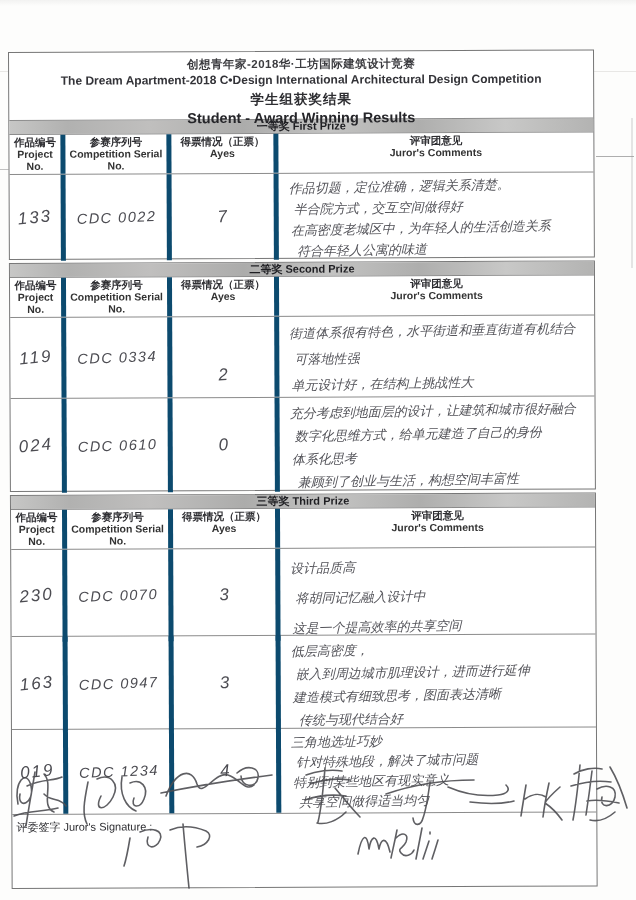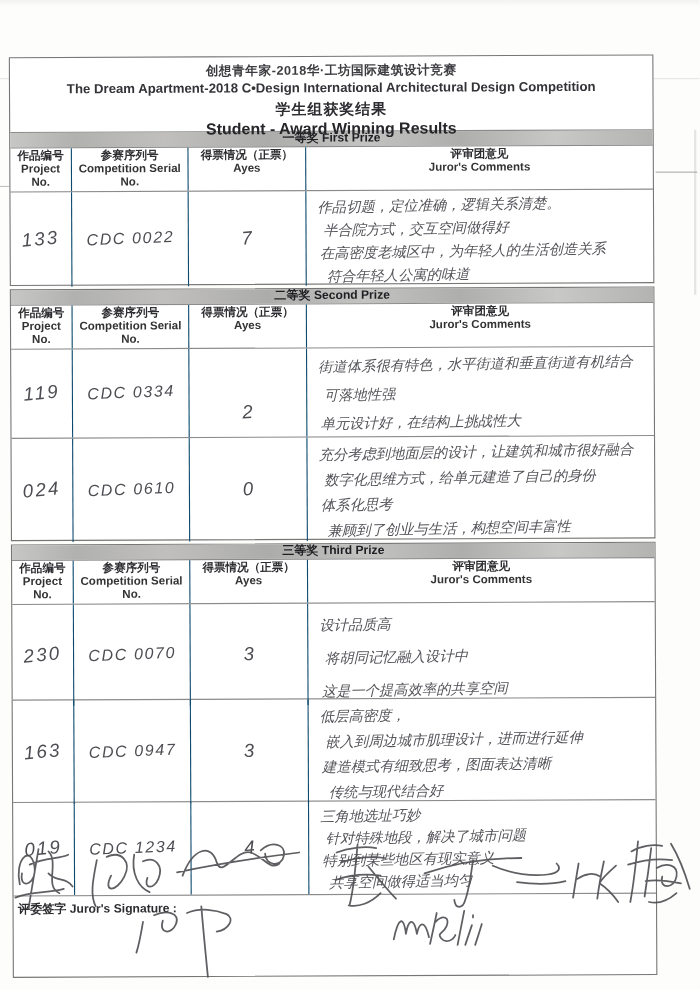--- a/index.html
+++ b/index.html
@@ -27,21 +27,21 @@
   
   .band{
     height:13px;line-height:13px;text-align:center;
     font-size:11px;font-weight:bold;color:#1f1f23;
     border-top:1px solid #8b8b8b;border-bottom:1px solid #8b8b8b;
     background:linear-gradient(90deg,#c7c7c6 0%,#b1b1b0 10%,#c0bfbe 24%,#acacab 40%,#c3c3c2 55%,#aeaead 70%,#c8c8c7 85%,#b3b3b2 100%);
   }
   .block > .band:first-child{border-top:none;}
   
   .grid{display:grid;grid-template-columns:56px 106px 107px 1fr;}
-  .cell{border-right:1px solid #0c4a6e;box-sizing:border-box;position:relative;}
+  .cell{border-right:5px solid #0c4a6e;box-sizing:border-box;position:relative;}
   .cell:last-child{border-right:none;}
   .header-row .cell{
     text-align:center;padding:1px 0 2px 0;
   }
   .hcn{font-size:10.5px;font-weight:bold;display:block;line-height:12px;}
   .hen{font-size:10.5px;font-weight:bold;display:block;line-height:12px;color:#333;}
   .data-row{border-top:1px solid #8b8b8b;}
   .data-row .cell{display:flex;align-items:center;justify-content:center;}
   .data-row .cell.comments{display:block;align-items:flex-start;justify-content:flex-start;overflow:visible;}
   
@@ -54,21 +54,21 @@
   .comments .cline:nth-child(2){margin-left:5px;}
   .comments .cline:nth-child(3){margin-left:2px;}
   .comments .cline:nth-child(4){margin-left:8px;}
   .lh21 .cline{line-height:21px;}
   .lh26 .cline{line-height:26px;}
   .lh23 .cline{line-height:23px;}
   .lh28 .cline{line-height:28px;padding-top:2px;}
   .lh20 .cline{line-height:20px;}
   
   .sig-row{border-top:1px solid #8b8b8b;height:74px;box-sizing:border-box;padding:2px 0 0 4px;}
-  .sig-label{font-size:11px;font-weight:bold;color:#2c2c30;}
+  .sig-label{font-size:11px;font-weight:normal;color:#2c2c30;}
   
   .signatures{position:absolute;left:0;top:752px;pointer-events:none;}
   .signatures path{fill:none;stroke:#4e4e52;stroke-width:1.6;stroke-linecap:round;stroke-linejoin:round;opacity:.9;}
   
   .artifact{position:absolute;background:#9a9a9a;}
   .a-dash-right{left:596px;top:156px;width:38px;height:1px;opacity:.8;}
   .a-dash-left{left:0;top:169px;width:9px;height:1px;opacity:.6;}
   .a-edge-right{left:631px;top:118px;width:2px;height:150px;opacity:.25;}
   .a-streak{left:0;top:71px;width:636px;height:1px;background:#dedddb;opacity:.7;}
 </style>

